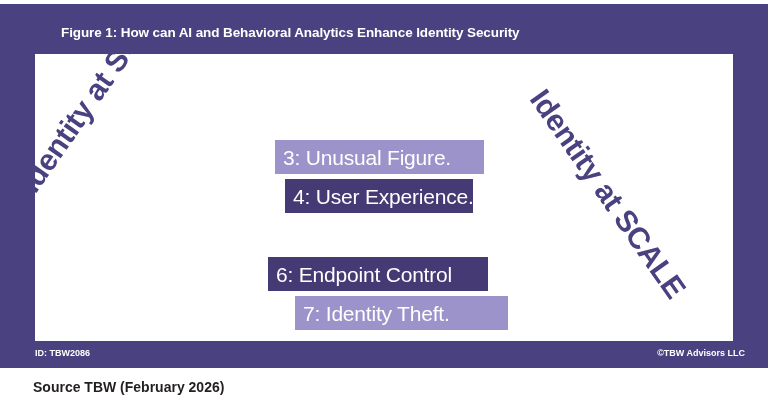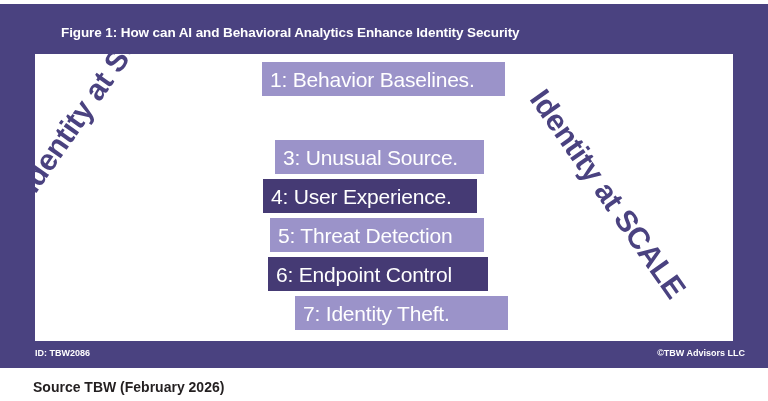--- a/index.html
+++ b/index.html
@@ -100,21 +100,21 @@
     white-space: nowrap;
     line-height: 1;
     letter-spacing: -0.2px;
   }
   .bar.light { background: #9b93c9; }
   .bar.dark  { background: #453a74; }
 
   .bar-1 { left: 227px; top: 8px;   width: 243px; }
   .bar-2 { left: 250px; top: 47px;  width: 209px; }
   .bar-3 { left: 240px; top: 86px;  width: 209px; }
-  .bar-4 { left: 228px; top: 125px; width: 214px; }
+  .bar-4 { left: 250px; top: 125px; width: 188px; }
   .bar-5 { left: 235px; top: 164px; width: 214px; }
   .bar-6 { left: 233px; top: 203px; width: 220px; }
   .bar-7 { left: 260px; top: 242px; width: 213px; }
 
   
   .footer-id {
     position: absolute;
     left: 35px;
     top: 344px;
     font-size: 9px;
@@ -150,36 +150,30 @@
     <div class="figure-title">Figure 1: How can AI and Behavioral Analytics Enhance Identity Security</div>
 
     <div class="content-panel">
 
       <div class="watermark watermark-left">Identity at SCALE</div>
 
       <div class="watermark watermark-right">Identity at SCALE</div>
 
       <div class="bars">
 
-        <div class="bar light bar-1">
-          <span class="bar-label">1: Behavior Baselines.</span>
-        </div>
 
 
         <div class="bar light bar-3">
-          <span class="bar-label">3: Unusual Source.</span>
+          <span class="bar-label">3: Unusual Figure.</span>
         </div>
 
         <div class="bar dark bar-4">
           <span class="bar-label">4: User Experience.</span>
         </div>
 
-        <div class="bar light bar-5">
-          <span class="bar-label">5: Threat Detection</span>
-        </div>
 
         <div class="bar dark bar-6">
           <span class="bar-label">6: Endpoint Control</span>
         </div>
 
         <div class="bar light bar-7">
           <span class="bar-label">7: Identity Theft.</span>
         </div>
 
       </div>

